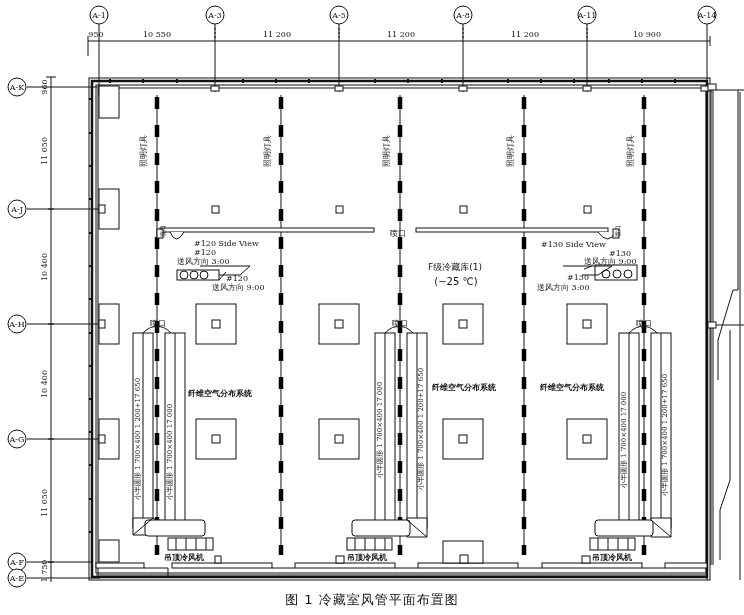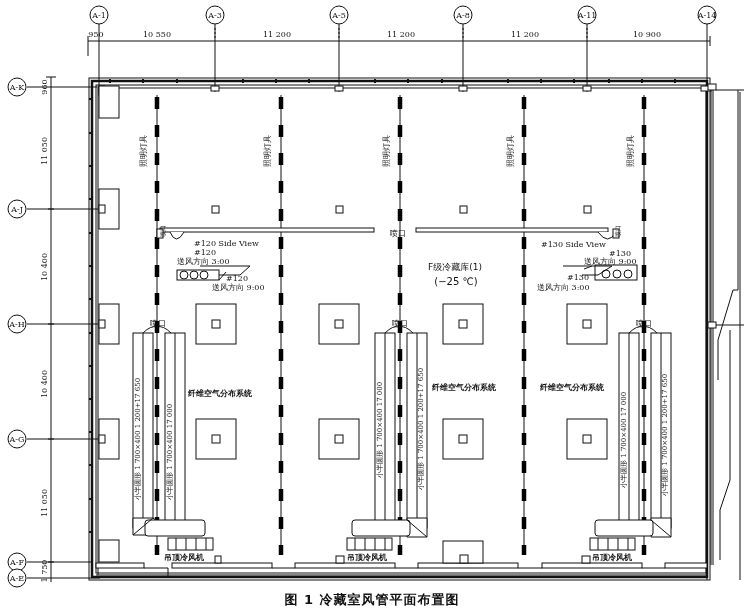--- a/index.html
+++ b/index.html
@@ -3,21 +3,21 @@
 <meta charset="utf-8">
 <style>
   html, body { margin: 0; padding: 0; background: #ffffff; }
   body { width: 744px; height: 615px; overflow: hidden; font-family: "DejaVu Serif", serif; }
   #stage { position: relative; width: 744px; height: 615px; }
   svg { position: absolute; left: 0; top: 0; }
   .t { font-family: "DejaVu Serif", serif; fill: #111; }
   .ts { font-family: "DejaVu Sans", sans-serif; fill: #111; }
   .caption {
     position: absolute; left: 0; top: 591px; width: 744px; text-align: center;
-    font-family: "DejaVu Sans", sans-serif; font-weight: bold; font-size: 13px; color: #111;
+    font-family: "DejaVu Sans", sans-serif; font-weight: normal; font-size: 13px; color: #111;
     letter-spacing: 1px;
   }
 </style>
 </head>
 <body>
 
 <div id="stage">
 
 <svg width="744" height="615" viewBox="0 0 744 615" xmlns="http://www.w3.org/2000/svg">
 

